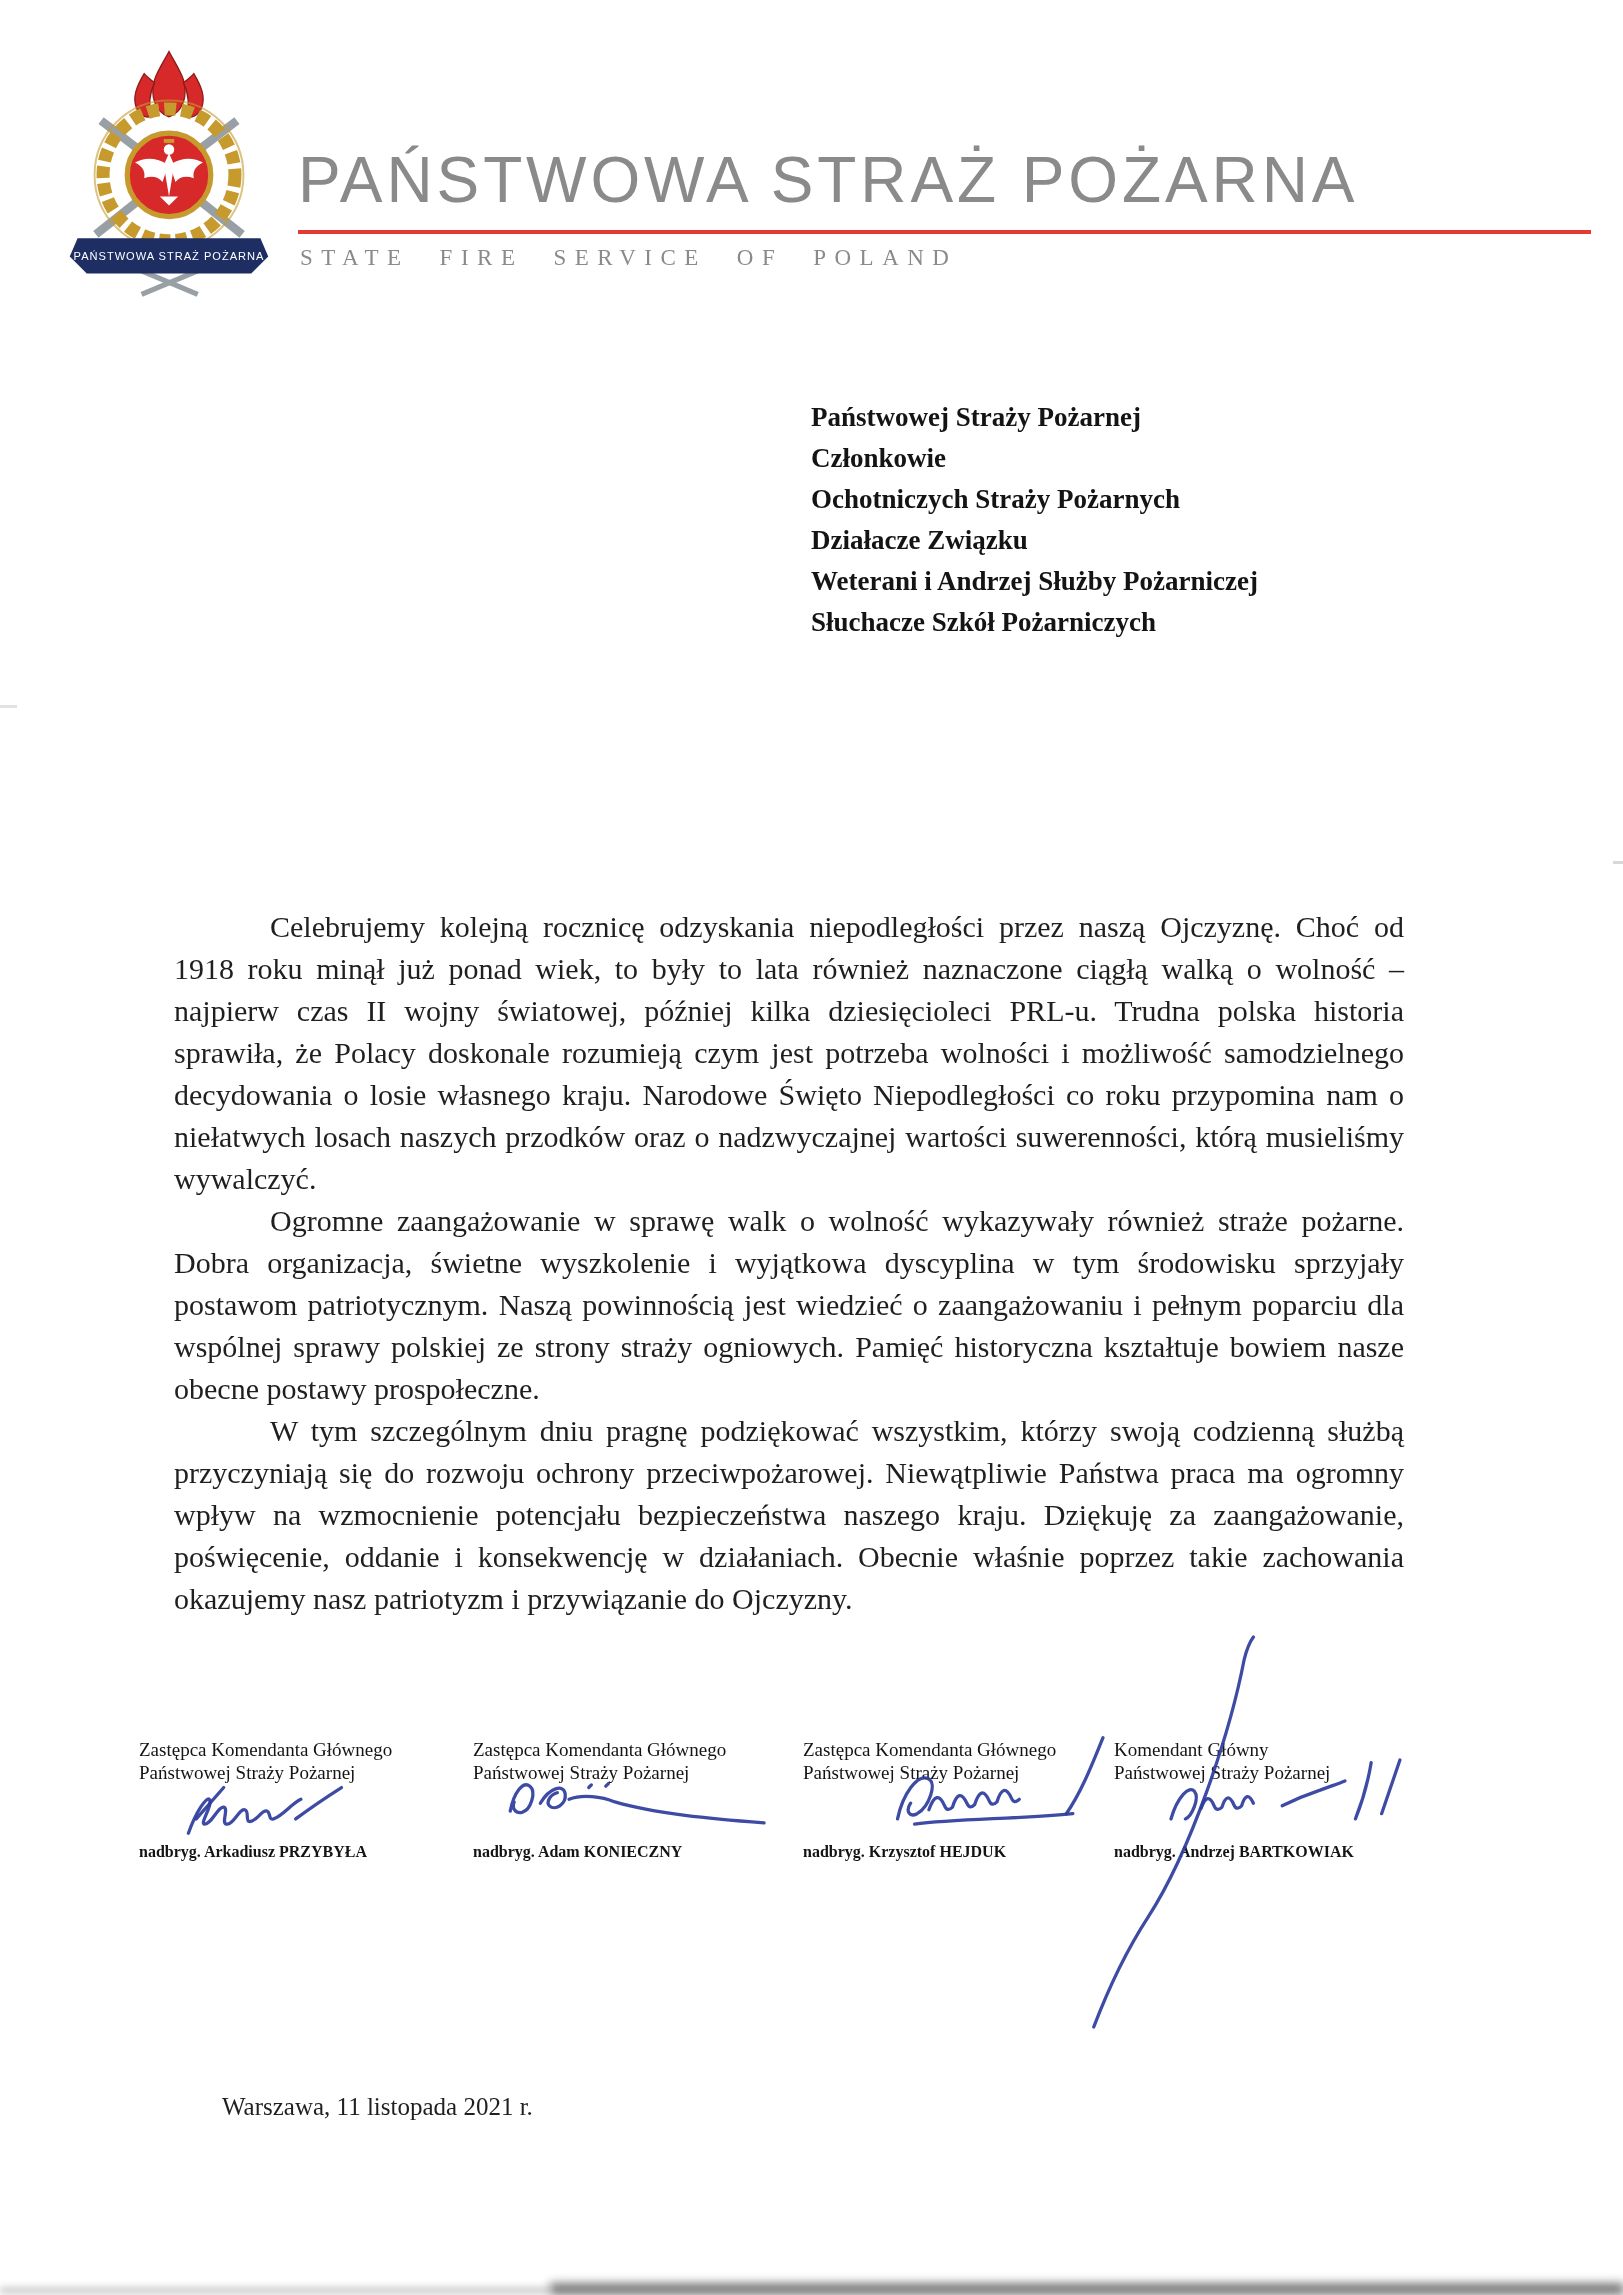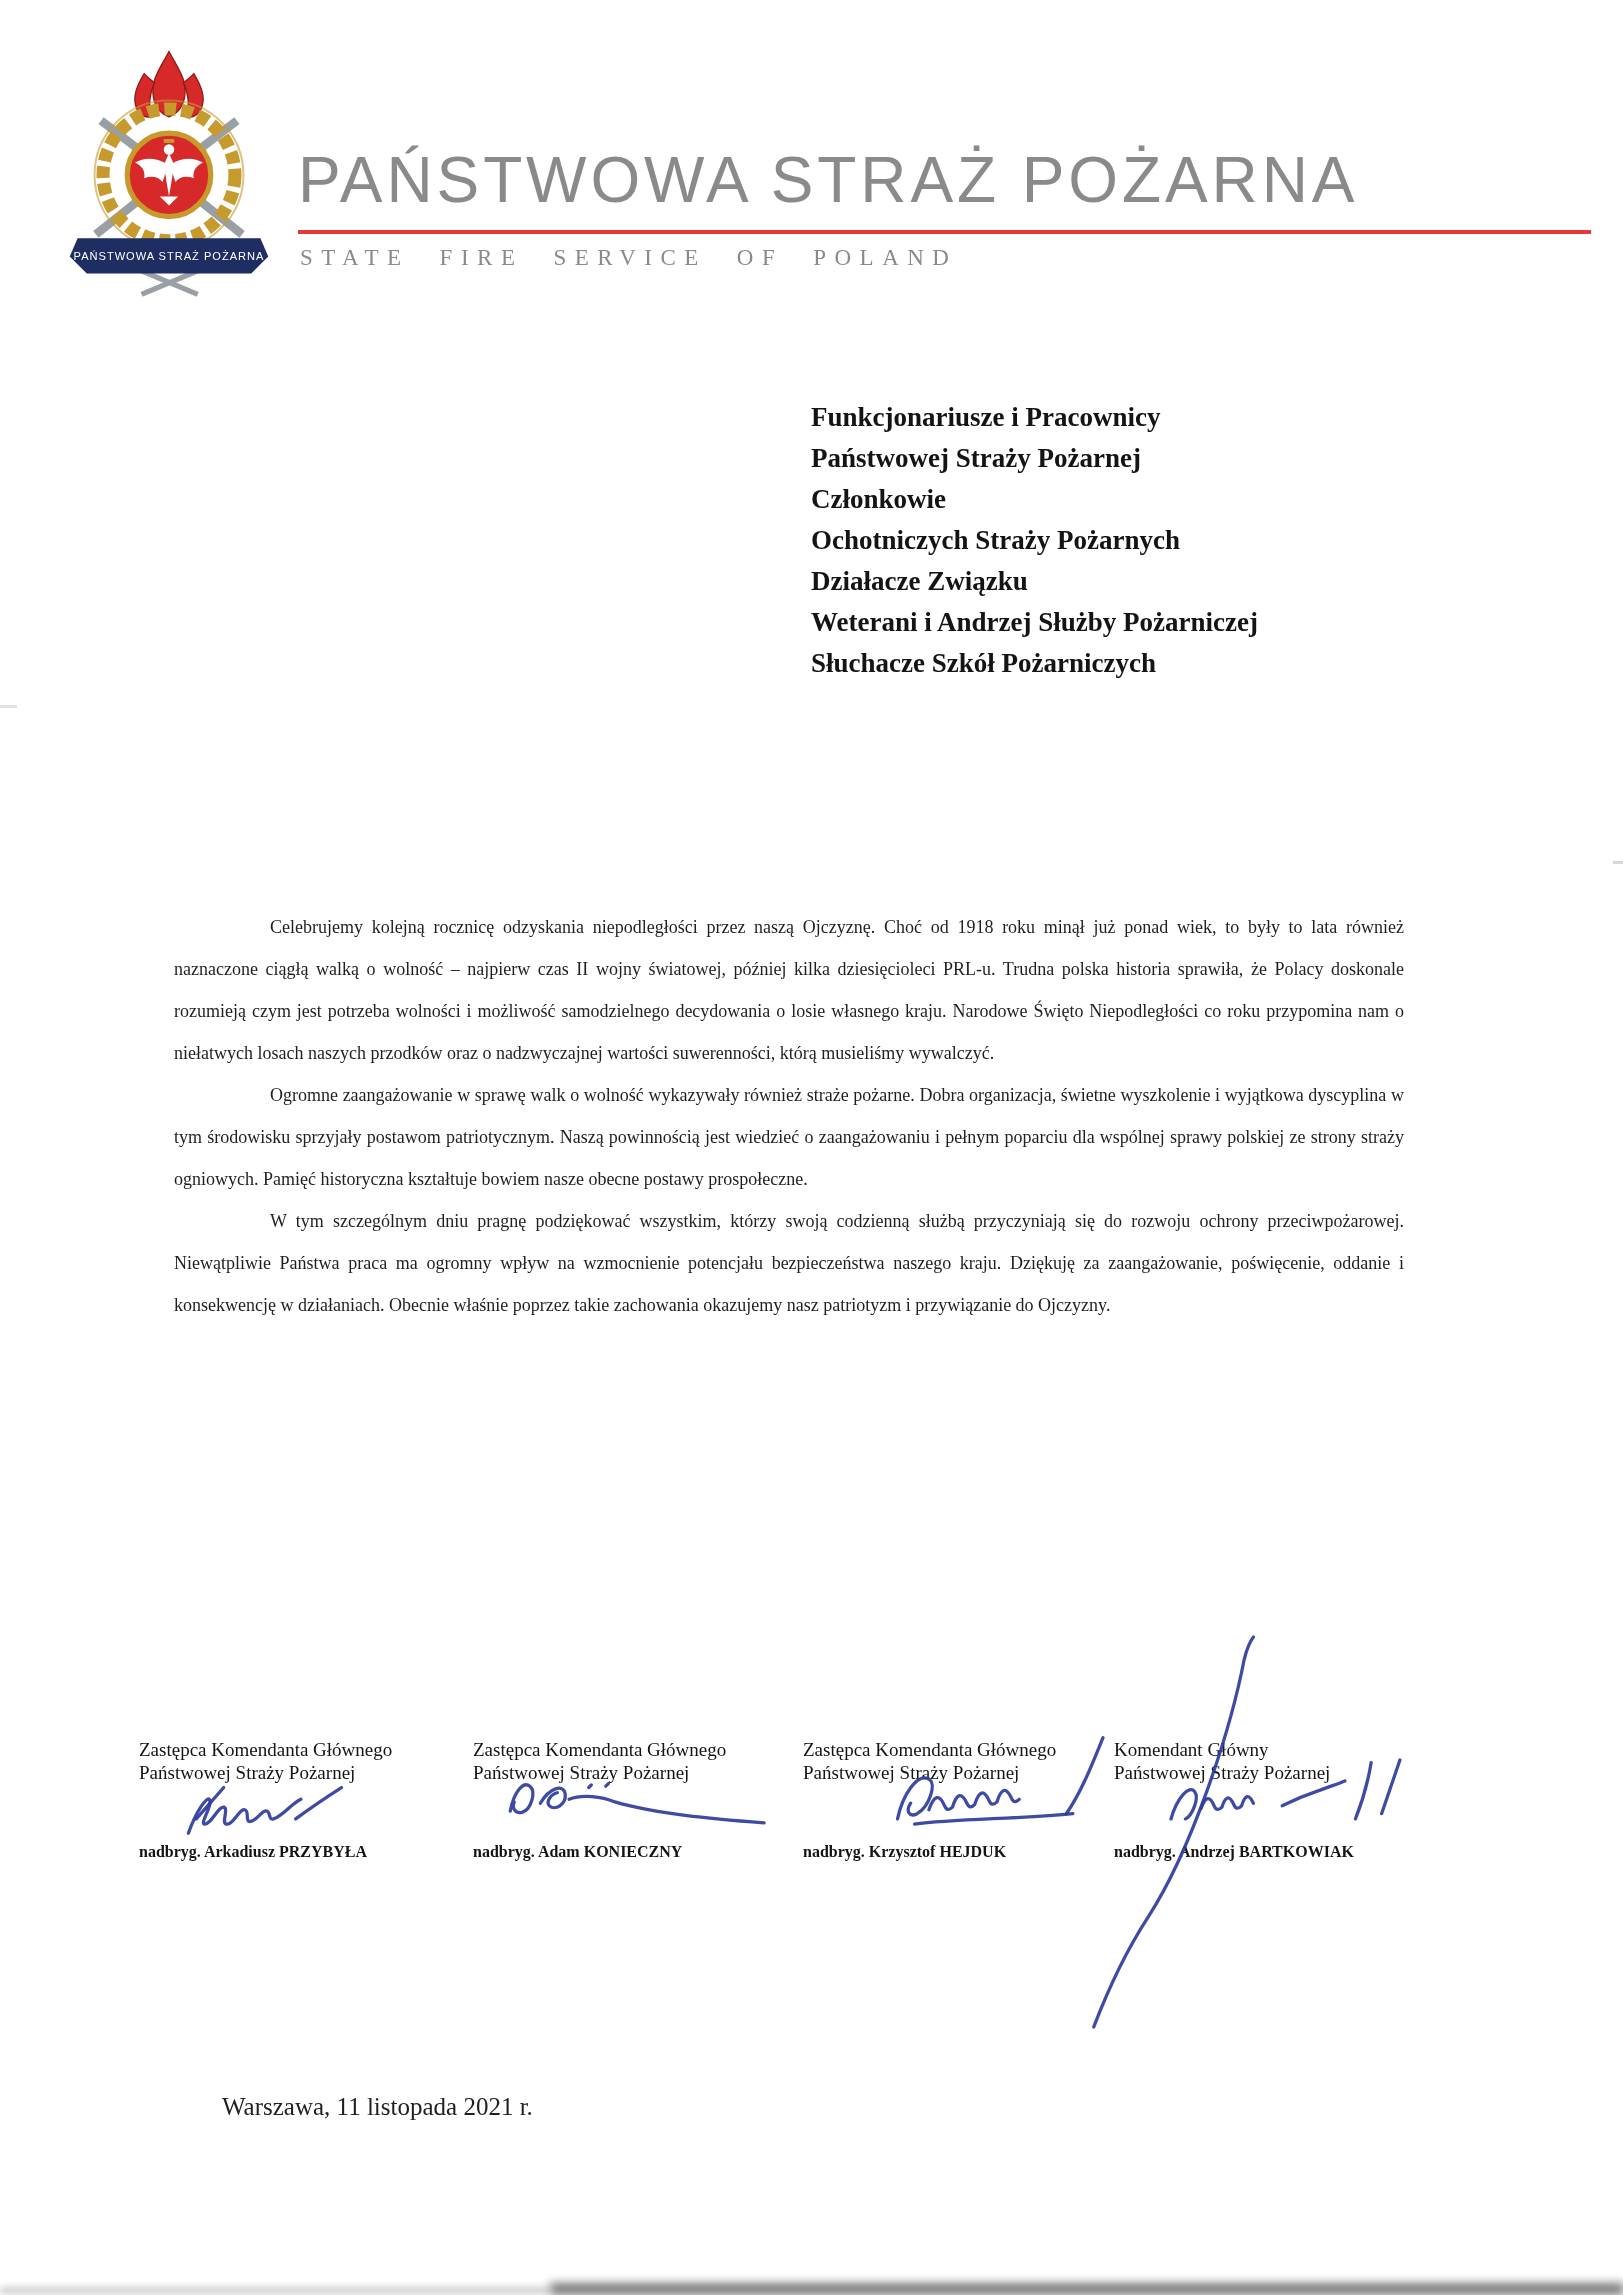--- a/index.html
+++ b/index.html
@@ -63,21 +63,21 @@
     line-height: 41px;
     color: #141414;
   }
 
   
   .body-text {
     position: absolute;
     left: 174px;
     top: 906px;
     width: 1230px;
-    font-size: 18px;
+    font-size: 30px;
     line-height: 42px;
     text-align: justify;
     color: #1f1f1f;
   }
   .body-text p { margin: 0; text-indent: 96px; }
 
   
   .sig {
     position: absolute;
     top: 1738px;
@@ -171,21 +171,20 @@
       <path d="M30 302 L310 302 L322 330 L296 356 L44 356 L18 330 Z" fill="var(--color-ribbon_navy,#1e2e63)"></path>
       <text x="170" y="336" text-anchor="middle" fill="#ffffff" font-family="Liberation Sans, sans-serif" font-size="17" letter-spacing="1.5">PAŃSTWOWA STRAŻ POŻARNA</text>
     </g>
   </svg>
 
   <div class="header-title">PAŃSTWOWA STRAŻ POŻARNA</div>
   <div class="header-rule"></div>
   <div class="header-subtitle">STATE FIRE SERVICE OF POLAND</div>
 
   <div class="recipients">
-    <div>Funkcjonariusze i Pracownicy</div>
     <div>Państwowej Straży Pożarnej</div>
     <div>Członkowie</div>
     <div>Ochotniczych Straży Pożarnych</div>
     <div>Działacze Związku</div>
     <div>Weterani i Andrzej Służby Pożarniczej</div>
     <div>Słuchacze Szkół Pożarniczych</div>
   </div>
 
   <div class="body-text">
     <p>Celebrujemy kolejną rocznicę odzyskania niepodległości przez naszą Ojczyznę. Choć od 1918 roku minął już ponad wiek, to były to lata również naznaczone ciągłą walką o wolność – najpierw czas II wojny światowej, później kilka dziesięcioleci PRL-u. Trudna polska historia sprawiła, że Polacy doskonale rozumieją czym jest potrzeba wolności i możliwość samodzielnego decydowania o losie własnego kraju. Narodowe Święto Niepodległości co roku przypomina nam o niełatwych losach naszych przodków oraz o nadzwyczajnej wartości suwerenności, którą musieliśmy wywalczyć.</p>

